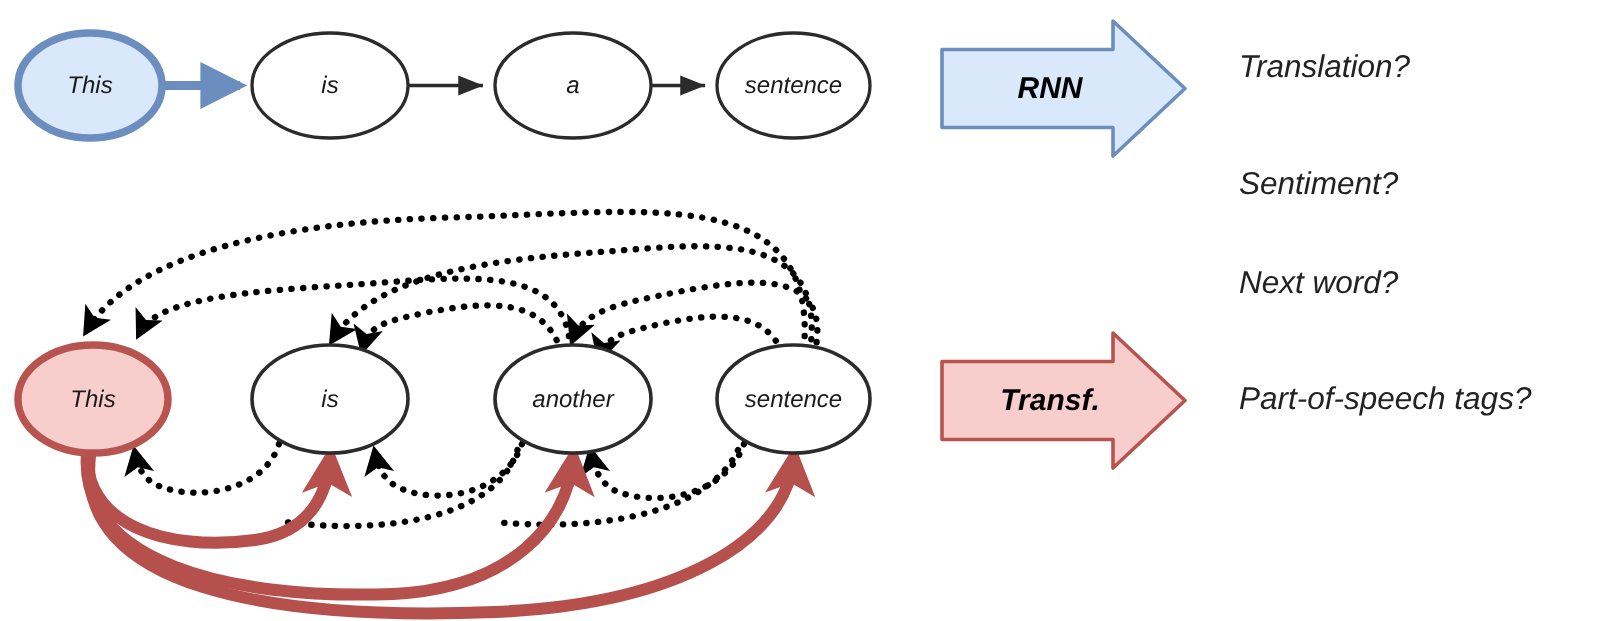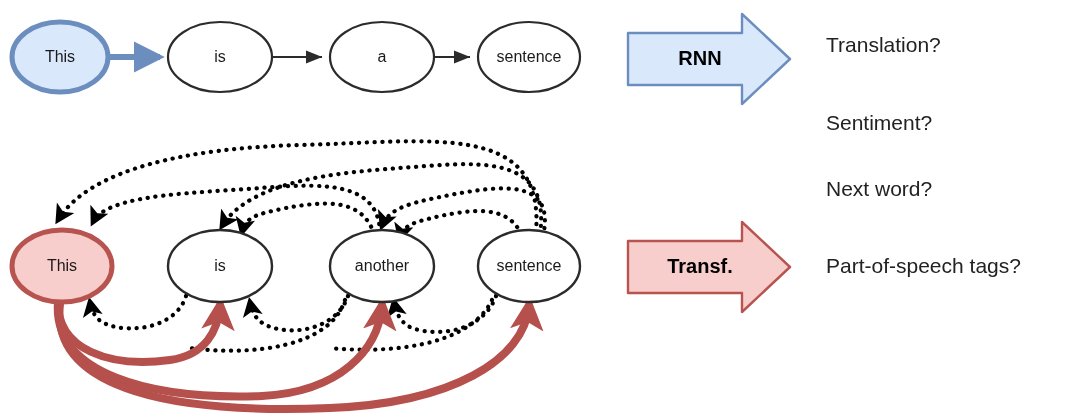--- a/index.html
+++ b/index.html
@@ -13,20 +13,21 @@
     position: relative;
     overflow: hidden;
     font-family: "Liberation Sans", sans-serif;
   }
   #diagram-root {
     position: absolute;
     left: 0;
     top: 0;
     width: 968px;
     height: 414px;
+    font-style: italic;
   }
   .node-label {
     font-family: "Liberation Sans", sans-serif;
     font-size: 16px;
     fill: #1a1a1a;
     text-anchor: middle;
     dominant-baseline: middle;
   }
   .arrow-label {
     font-family: "Liberation Sans", sans-serif;

